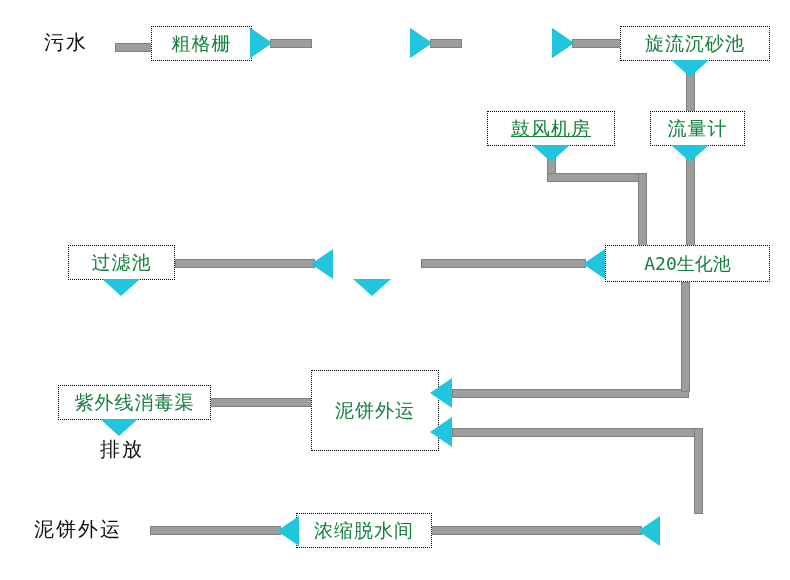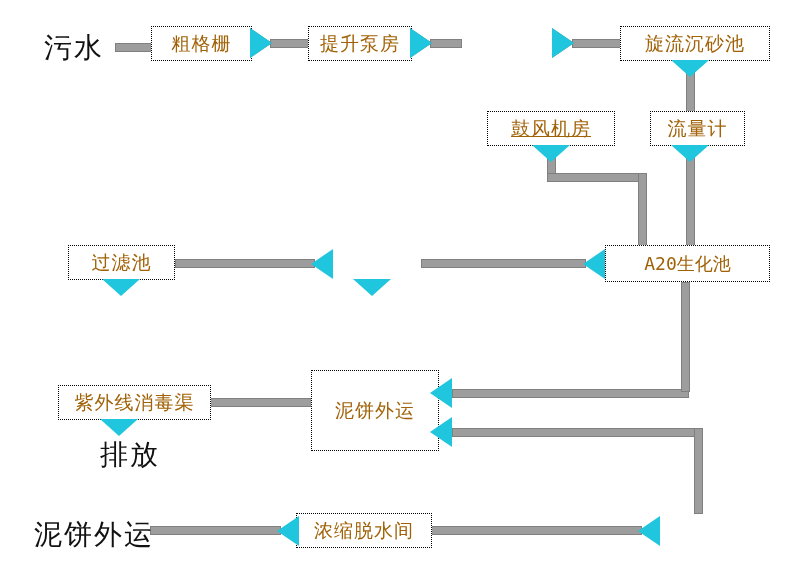--- a/index.html
+++ b/index.html
@@ -11,31 +11,31 @@
   }
   #canvas{position:relative;width:790px;height:580px;}
 
   
   .node{
     position:absolute;
     box-sizing:border-box;
     border:1px dotted #000;
     background:#fff;
     display:flex;align-items:center;justify-content:center;
-    font-size:19px;color:#a16207;
+    font-size:19px;color:#15803d;
     letter-spacing:1px;
     white-space:nowrap;
     z-index:5;
   }
   .node.mono{font-family:"DejaVu Sans Mono","Liberation Mono",monospace;font-size:18px;letter-spacing:0;}
 
   
   .label{
     position:absolute;
-    font-size:28px;
+    font-size:20px;
     color:#111;
     white-space:nowrap;
     letter-spacing:2px;
     z-index:5;
   }
 
   
   .hbar{position:absolute;height:9px;background:#9d9d9d;border:1px solid #808080;box-sizing:border-box;z-index:2;}
   .vbar{position:absolute;width:9px;background:#9d9d9d;border:1px solid #808080;box-sizing:border-box;z-index:2;}
 
@@ -64,21 +64,20 @@
 <div id="canvas">
 
   <div class="label" style="left:44px;top:29px;">污水</div>
 
   <div class="hbar" style="left:115px;top:43px;width:42px;"></div>
 
   <div class="node" style="left:151px;top:26px;width:101px;height:35px;">粗格栅</div>
   <div class="arw right" style="left:250px;top:28px;"></div>
   <div class="hbar" style="left:270px;top:39px;width:42px;"></div>
 
-  <div class="node" style="left:308px;top:26px;width:104px;height:35px;">提升泵房</div>
   <div class="arw right" style="left:410px;top:28px;"></div>
   <div class="hbar" style="left:430px;top:39px;width:32px;"></div>
 
   <div class="arw right" style="left:552px;top:28px;"></div>
   <div class="hbar" style="left:572px;top:39px;width:52px;"></div>
 
   <div class="node" style="left:620px;top:26px;width:150px;height:35px;">旋流沉砂池</div>
 
   <div class="arw down" style="left:671px;top:60px;"></div>
   <div class="vbar" style="left:686px;top:72px;height:40px;"></div>

